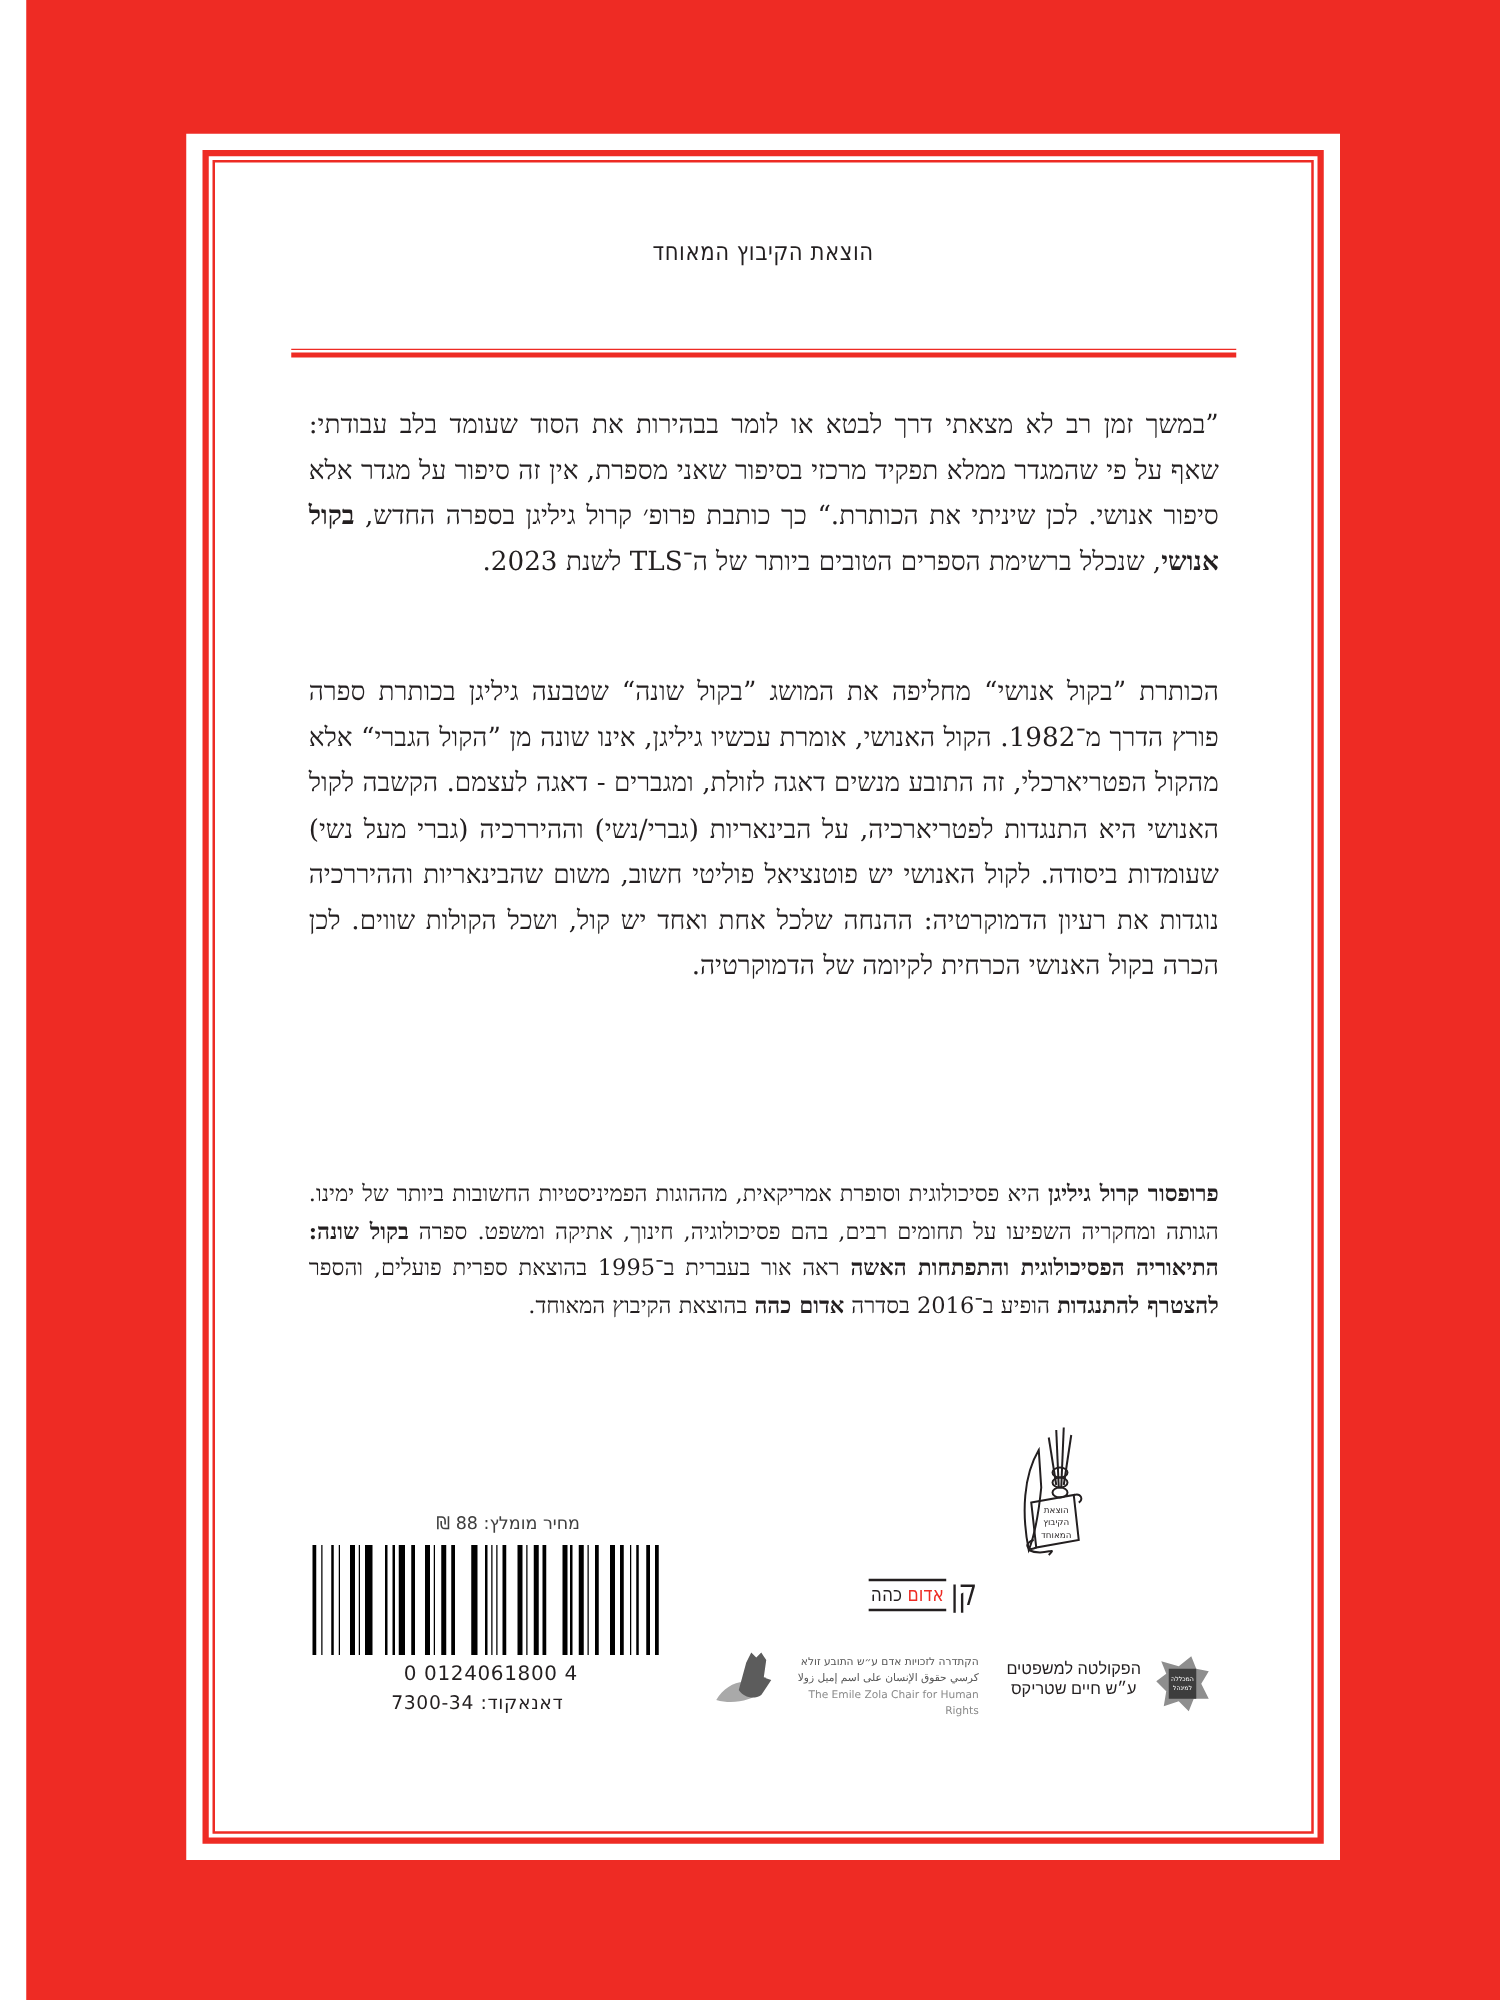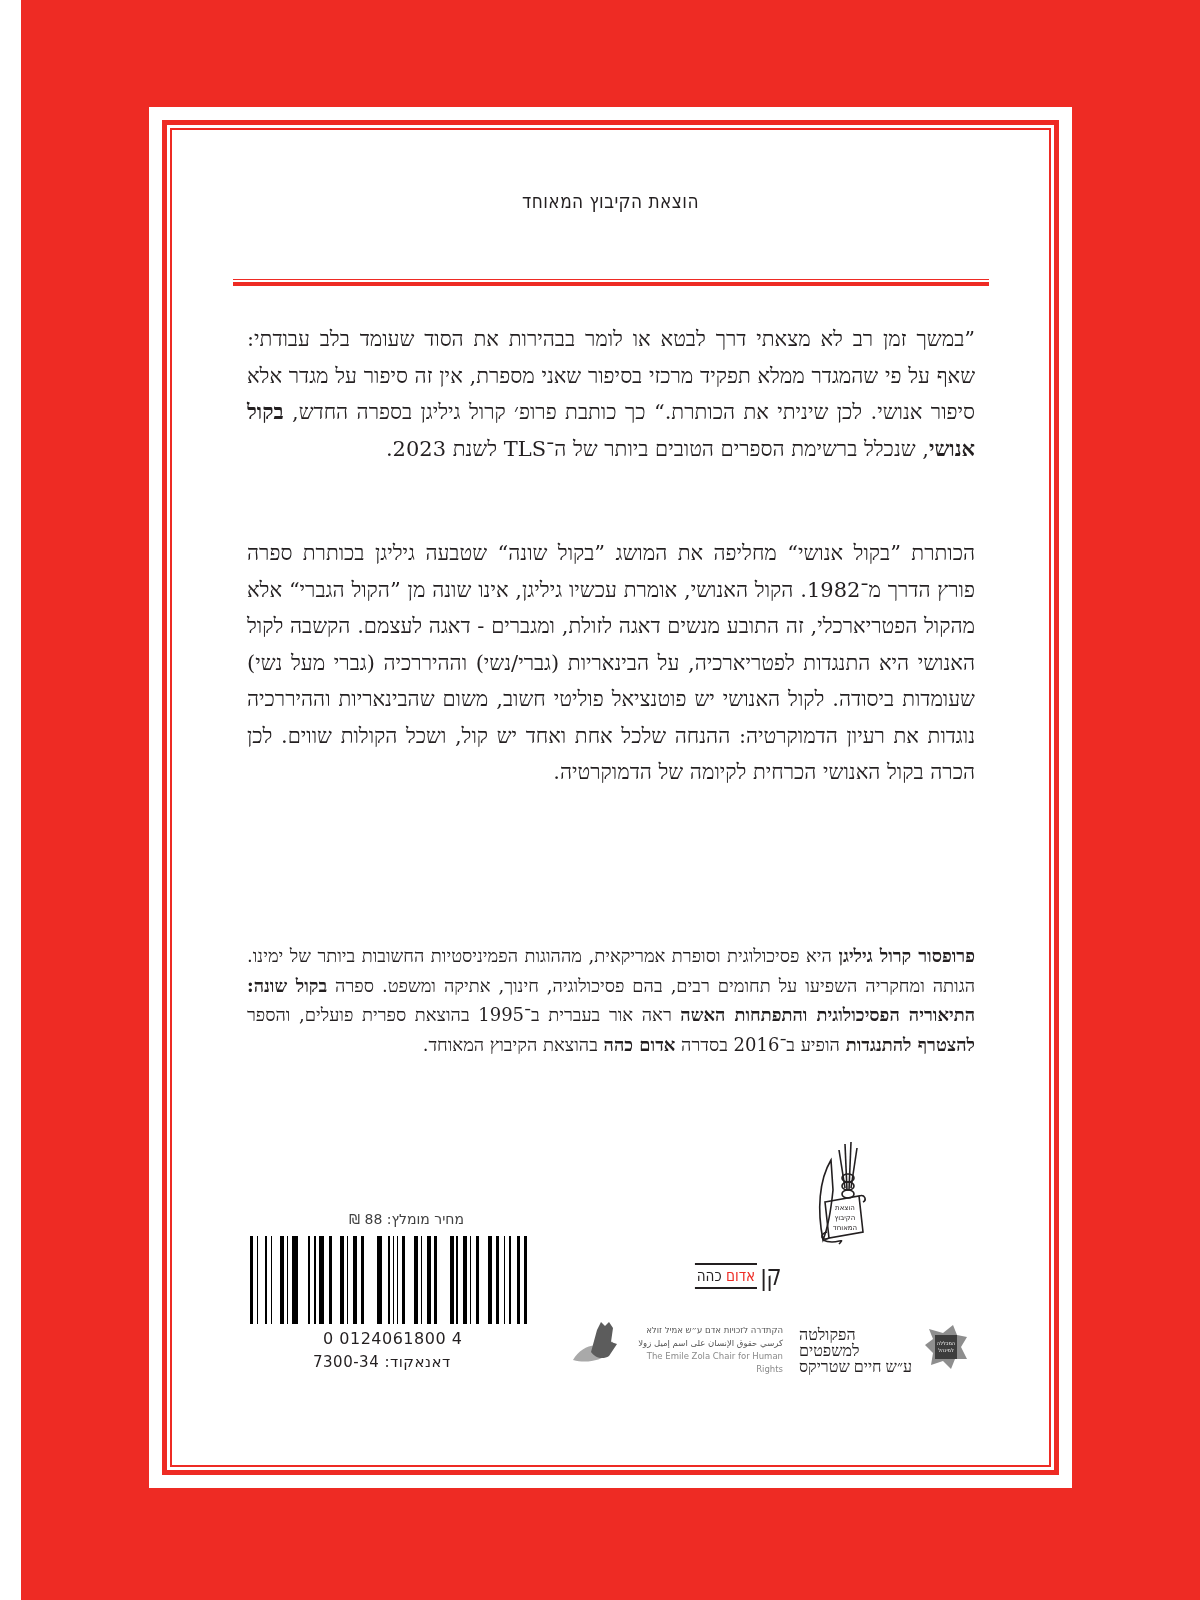--- a/index.html
+++ b/index.html
@@ -95,22 +95,22 @@
   .logo-zola { position: absolute; left: 420px; top: 1213px; width: 215px; height: 48px; }
   .zola-hands { position: absolute; left: 0; top: 0; width: 55px; height: 48px; }
   .zola-text {
     position: absolute; left: 56px; top: 4px; width: 158px; text-align: right;
     font-family: "DejaVu Sans", sans-serif; font-size: 8.5px; line-height: 13px; color: #555;
   }
   .zola-text .he { direction: rtl; }
   .zola-text .en { color: #8a8a8a; font-size: 8.5px; }
   .logo-law { position: absolute; left: 650px; top: 1216px; width: 190px; height: 48px; }
   .law-text {
-    position: absolute; left: 0; top: 4px; width: 120px; text-align: left; direction: rtl;
-    font-family: Liberation Serif, serif; font-size: 16px; line-height: 16px; color: #231f20;
+    position: absolute; left: 0; top: 4px; width: 120px; text-align: center; direction: rtl;
+    font-family: Liberation Sans, sans-serif; font-size: 13px; line-height: 16px; color: #231f20;
   }
   .law-badge { position: absolute; left: 124px; top: 0; width: 46px; height: 48px; }
 </style>
 </head>
 <body>
 
 <div class="cover">
   <div class="panel">
     <div class="frame-outer"></div>
     <div class="frame-inner"></div>
@@ -250,21 +250,21 @@
     </div>
 
     <div class="logo-zola">
       <div class="zola-hands">
         <svg width="55" height="48" viewBox="0 0 55 48">
           <path d="M4 40 C10 30, 20 24, 30 26 L36 20 L44 22 L40 34 C32 40, 18 44, 4 40 Z" fill="#a9a9a9"></path>
           <path d="M22 32 L28 10 L32 2 L36 6 L40 2 L44 8 L42 22 L48 24 L40 36 C34 40, 26 38, 22 32 Z" fill="#5c5c5c"></path>
         </svg>
       </div>
       <div class="zola-text">
-        <div class="he">הקתדרה לזכויות אדם ע״ש אמיל זולא</div>
+        <div class="he">הקתדרה לזכויות אדם ע״ש התובע זולא</div>
         <div class="he">كرسي حقوق الإنسان على اسم إميل زولا</div>
         <div class="en">The Emile Zola Chair for Human Rights</div>
       </div>
     </div>
 
     <div class="logo-law">
       <div class="law-text">
         <div>הפקולטה למשפטים</div>
         <div>ע״ש חיים שטריקס</div>
       </div>

